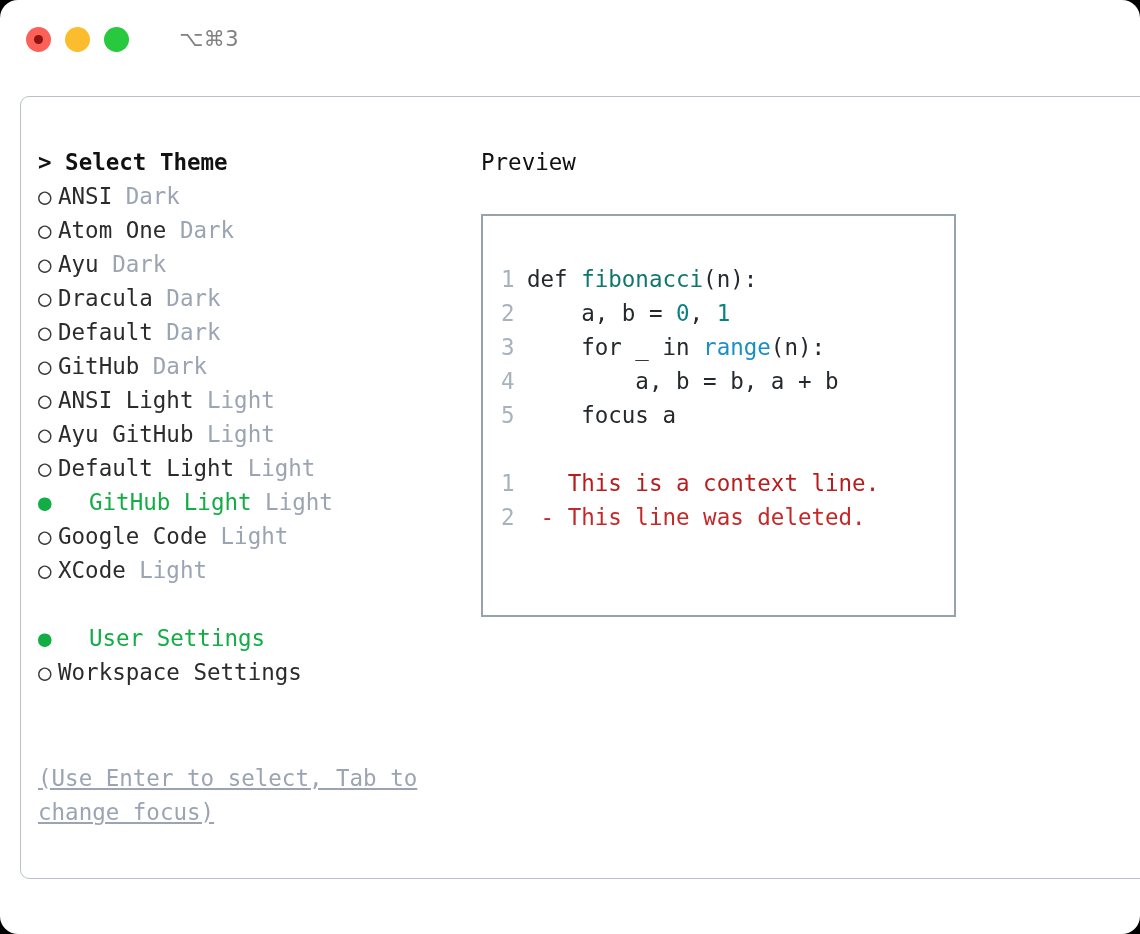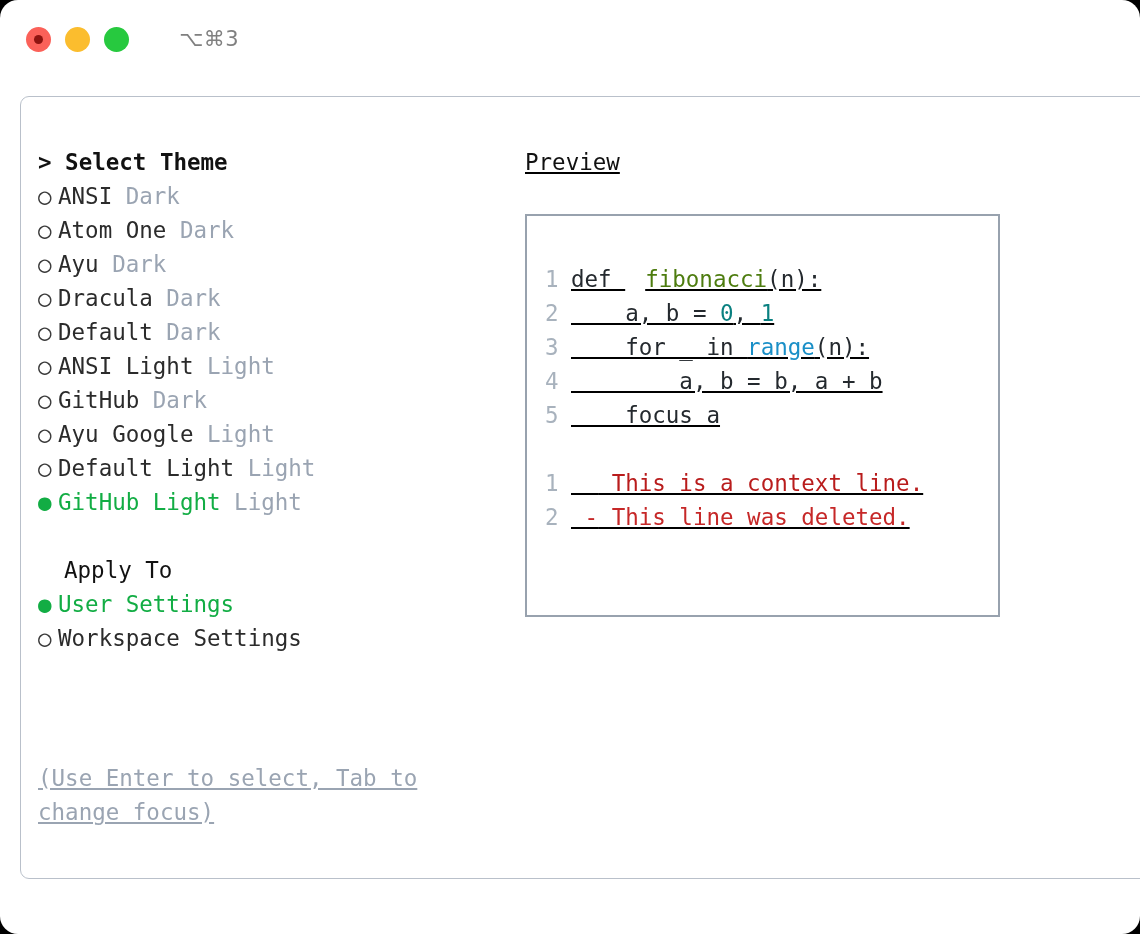--- a/index.html
+++ b/index.html
@@ -105,42 +105,41 @@
     color: #2b2b2b;
     white-space: pre;
     display: block;
   }
   .marker {
     display: inline-block;
     width: 20px;
   }
   .marker.on  { color: #12ad44; }
   .marker.off { color: #3a3a3a; }
-  .opt-name.sel { color: #12ad44; }
+  .opt-name.sel { color: #12ad44; margin-left: 31px; }
   .opt-tag { color: #9aa4b2; }
 
   .spacer { height: 34px; }
 
   .hint {
     position: absolute;
     left: 17px;
     top: 664px;
     width: 400px;
     font-size: 22.5px;
     line-height: 34px;
     color: #9aa4b2;
     text-decoration: underline;
   }
 
   
   .right-col {
     position: absolute;
-    left: 504px;
+    left: 460px;
     top: 48px;
-    text-decoration: underline;
   }
   .preview-title {
     font-size: 22.5px;
     color: #111111;
     line-height: 34px;
     white-space: pre;
   }
   .preview-box {
     margin-top: 35px;
     width: 475px;
@@ -155,21 +154,21 @@
     line-height: 34px;
     white-space: pre;
     color: #24292e;
   }
   .ln {
     display: inline-block;
     width: 26px;
     color: #a8b2bd;
     text-align: left;
   }
-  .tok-fn   { color: #4d7c0f; margin-left: 20px; }
+  .tok-fn   { color: #0f766e; }
   .tok-num  { color: #0a8080; }
   .tok-bi   { color: #1a8fc7; }
   .tok-ctx  { color: #b91c1c; }
   .tok-del  { color: #c62828; }
   .tok-add  { color: #10b215; }
   .blank-line { height: 34px; }
 </style>
 </head>
 <body>
 
@@ -192,30 +191,31 @@
       <div class="left-col">
 
         <div class="section-title bold">&gt; Select Theme</div>
 
         <div id="theme-list">
             <div class="opt-row"><span class="marker off">○</span><span class="opt-name">ANSI</span><span class="opt-tag"> Dark</span></div>
             <div class="opt-row"><span class="marker off">○</span><span class="opt-name">Atom One</span><span class="opt-tag"> Dark</span></div>
             <div class="opt-row"><span class="marker off">○</span><span class="opt-name">Ayu</span><span class="opt-tag"> Dark</span></div>
             <div class="opt-row"><span class="marker off">○</span><span class="opt-name">Dracula</span><span class="opt-tag"> Dark</span></div>
             <div class="opt-row"><span class="marker off">○</span><span class="opt-name">Default</span><span class="opt-tag"> Dark</span></div>
+            <div class="opt-row"><span class="marker off">○</span><span class="opt-name">GitHub</span><span class="opt-tag"> Dark</span></div>
             <div class="opt-row"><span class="marker off">○</span><span class="opt-name">ANSI Light</span><span class="opt-tag"> Light</span></div>
-            <div class="opt-row"><span class="marker off">○</span><span class="opt-name">GitHub</span><span class="opt-tag"> Dark</span></div>
-            <div class="opt-row"><span class="marker off">○</span><span class="opt-name">Ayu Google</span><span class="opt-tag"> Light</span></div>
+            <div class="opt-row"><span class="marker off">○</span><span class="opt-name">Ayu GitHub</span><span class="opt-tag"> Light</span></div>
             <div class="opt-row"><span class="marker off">○</span><span class="opt-name">Default Light</span><span class="opt-tag"> Light</span></div>
             <div class="opt-row"><span class="marker on">●</span><span class="opt-name sel">GitHub Light</span><span class="opt-tag"> Light</span></div>
+            <div class="opt-row"><span class="marker off">○</span><span class="opt-name">Google Code</span><span class="opt-tag"> Light</span></div>
+            <div class="opt-row"><span class="marker off">○</span><span class="opt-name">XCode</span><span class="opt-tag"> Light</span></div>
           </div>
 
         <div class="spacer"></div>
 
-        <div class="section-title" style="padding-left:26px;">Apply To</div>
 
         <div id="apply-to-list">
             <div class="opt-row"><span class="marker on">●</span><span class="opt-name sel">User Settings</span></div>
             <div class="opt-row"><span class="marker off">○</span><span class="opt-name">Workspace Settings</span></div>
           </div>
       </div>
 
       <div class="hint">(Use Enter to select, Tab to change focus)</div>
 
       <div class="right-col">

